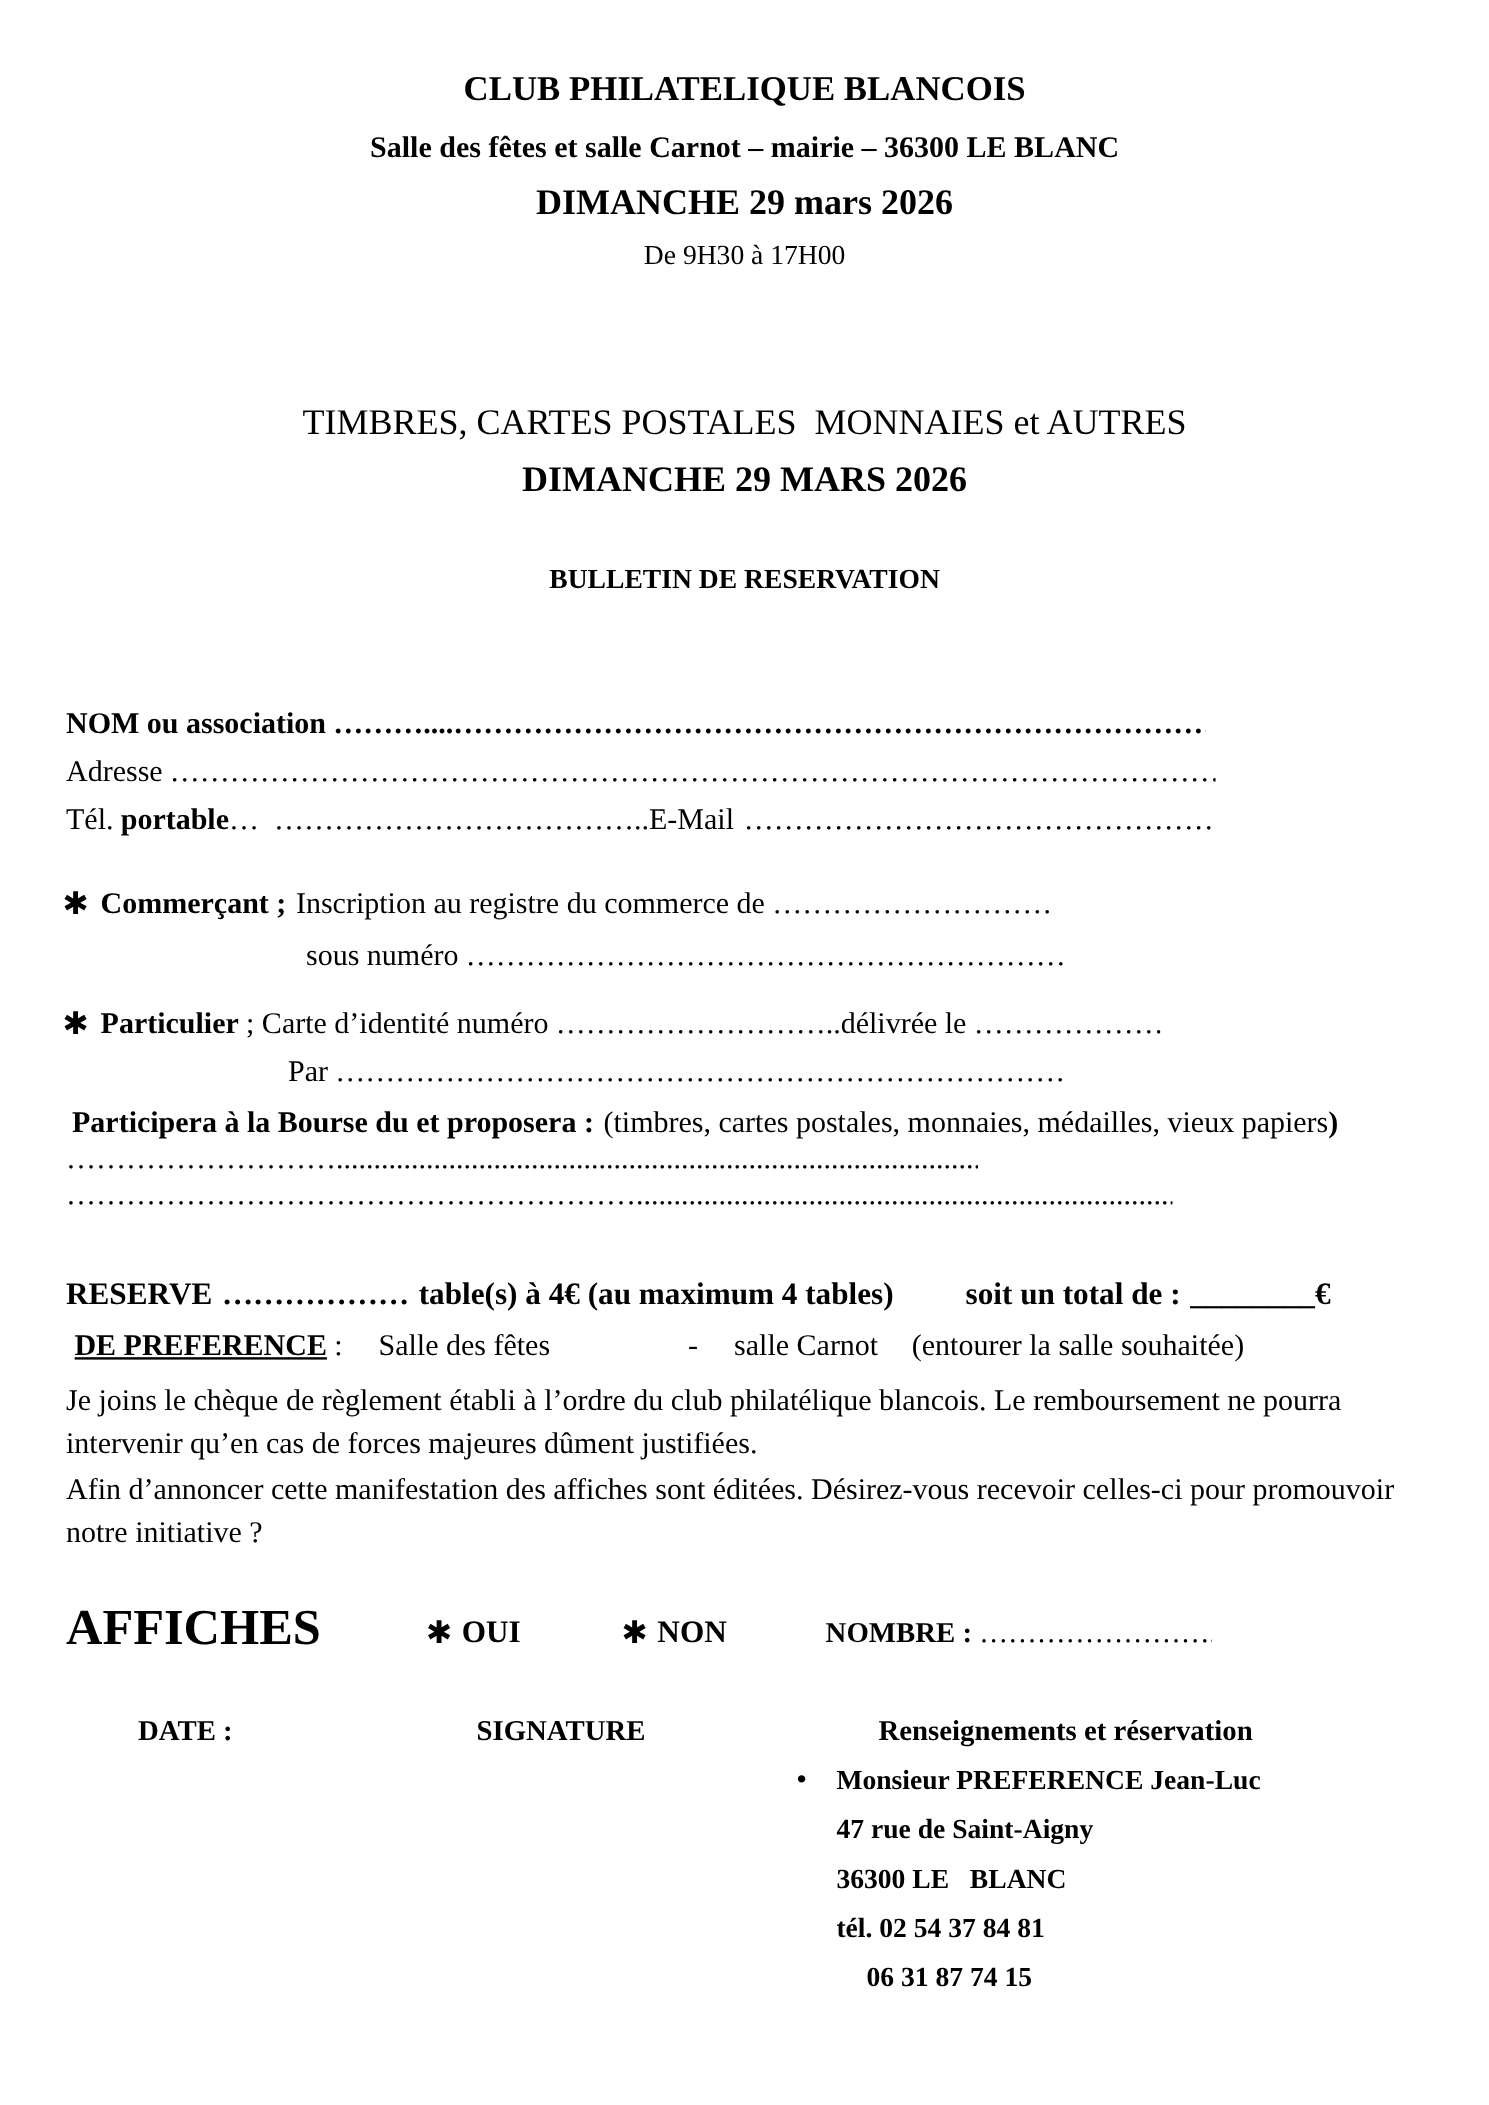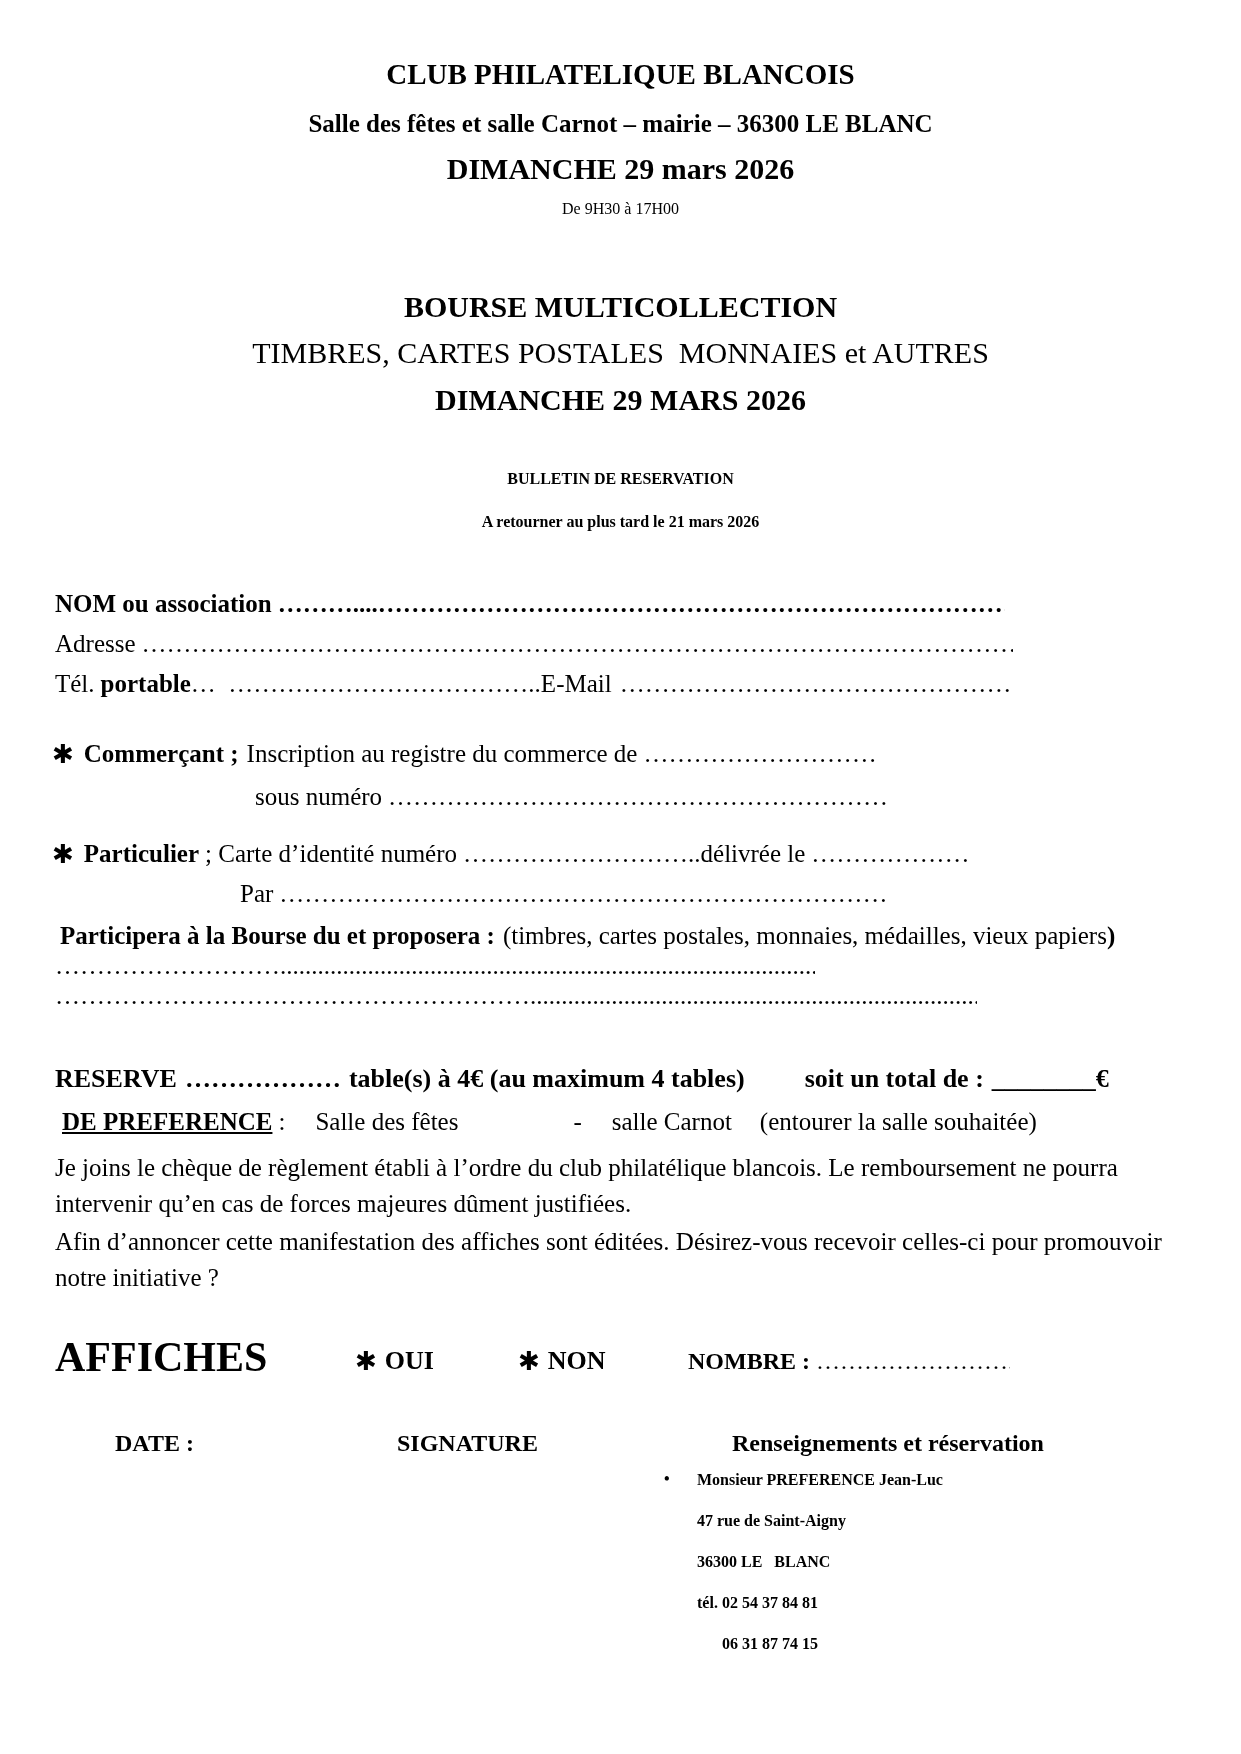--- a/index.html
+++ b/index.html
@@ -5,40 +5,38 @@
   html,body{margin:0;padding:0;background:#ffffff;}
   .page{position:relative;width:1241px;height:1754px;background:#ffffff;color:#000;
         font-family:"Liberation Serif","DejaVu Serif",serif;overflow:hidden;}
   .ln{position:absolute;white-space:pre;}
   .row{position:absolute;white-space:nowrap;overflow:hidden;}
   .center{left:0;right:0;text-align:center;}
   .b{font-weight:bold;}
   .u{text-decoration:underline;}
   .para{position:absolute;white-space:normal;font-size:25px;line-height:36px;}
   .ast{font-family:"DejaVu Sans",sans-serif;font-weight:bold;font-size:26px;position:relative;top:1px;}
-  .fs23{font-size:16px}.fs24{font-size:24px}.fs25{font-size:25px}.fs26{font-size:26px}
+  .fs23{font-size:23px}.fs24{font-size:24px}.fs25{font-size:25px}.fs26{font-size:26px}
   .fs29{font-size:29px}.fs30{font-size:30px}.fs42{font-size:42px}
   .g6{margin-left:6px}.g8{margin-left:8px}.g10{margin-left:10px}.g28{margin-left:28px}
   .g30{margin-left:30px}.g48{margin-left:60px}.g115{margin-left:115px}
   span{white-space:pre;text-align:right;}
 </style>
 </head>
 <body>
 
 <div class="page">
 
   <div class="ln center b fs29" style="top:58px">CLUB PHILATELIQUE BLANCOIS</div>
   <div class="ln center b fs25" style="top:110px">Salle des fêtes et salle Carnot – mairie – 36300 LE BLANC</div>
   <div class="ln center b fs30" style="top:152px">DIMANCHE 29 mars 2026</div>
   <div class="ln center fs23" style="top:200px">De 9H30 à 17H00</div>
-  <div class="ln center b fs30" style="top:290px">BOURSE MULTICOLLECTION</div>
   <div class="ln center fs30" style="top:336px">TIMBRES, CARTES POSTALES  MONNAIES et AUTRES</div>
   <div class="ln center b fs30" style="top:383px">DIMANCHE 29 MARS 2026</div>
   <div class="ln center b fs23" style="top:470px">BULLETIN DE RESERVATION</div>
-  <div class="ln center b fs23" style="top:513px">A retourner au plus tard le 21 mars 2026</div>
 
   <div class="row fs25" style="top:590px;left:55px;width:950px"><span class="b">NOM ou association</span><span class="b g6">………....………………………………………………………………………………………………………………………...</span></div>
 
   <div class="row fs25" style="top:630px;left:55px;width:958px"><span>Adresse</span><span class="g6">………………………………………………………………………………………………………………………………………….....</span></div>
 
   <div class="row fs25" style="top:670px;left:55px;width:958px"><span>Tél.</span><span class="b g6">portable</span><span>…  ………………………………..</span><span>E-Mail</span><span class="g8">……………………………………………………………………………….</span></div>
 
   <div class="row fs25" style="top:738px;left:52px;width:825px"><span class="ast">✱</span><span class="b g10">Commerçant ;</span><span class="g8">Inscription au registre du commerce de</span><span class="g6">……………………………………</span></div>
 
   <div class="row fs25" style="top:783px;left:255px;width:632px"><span>sous numéro</span><span class="g6">………………………………………………………………………….</span></div>

